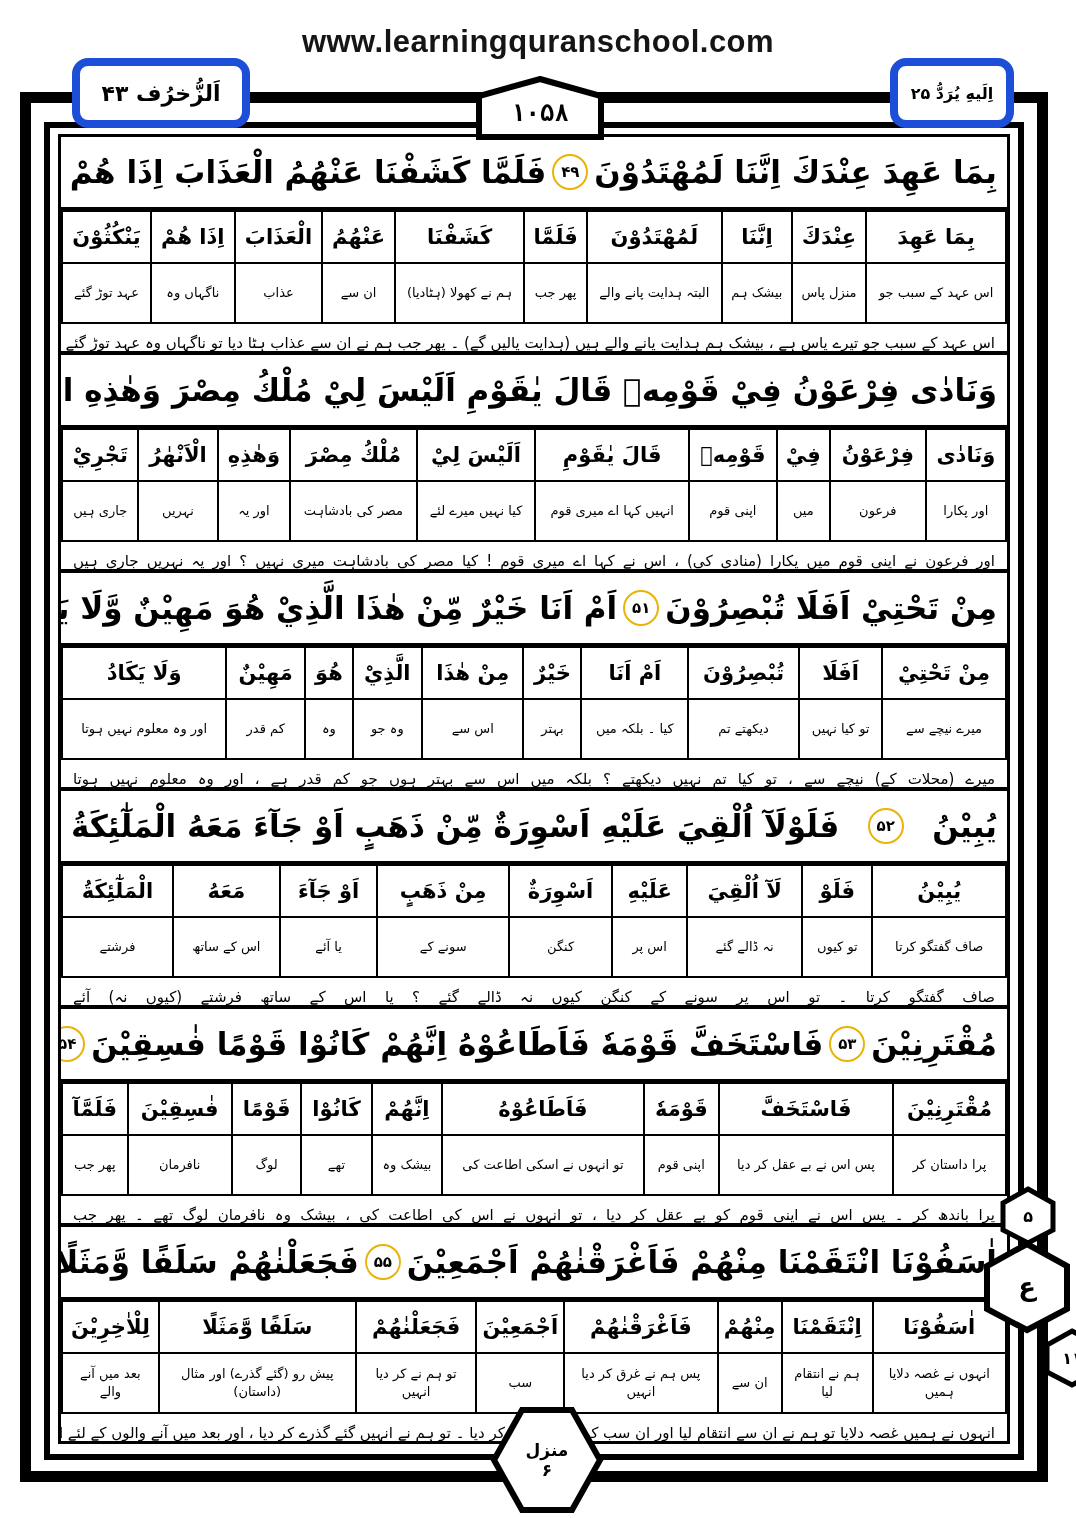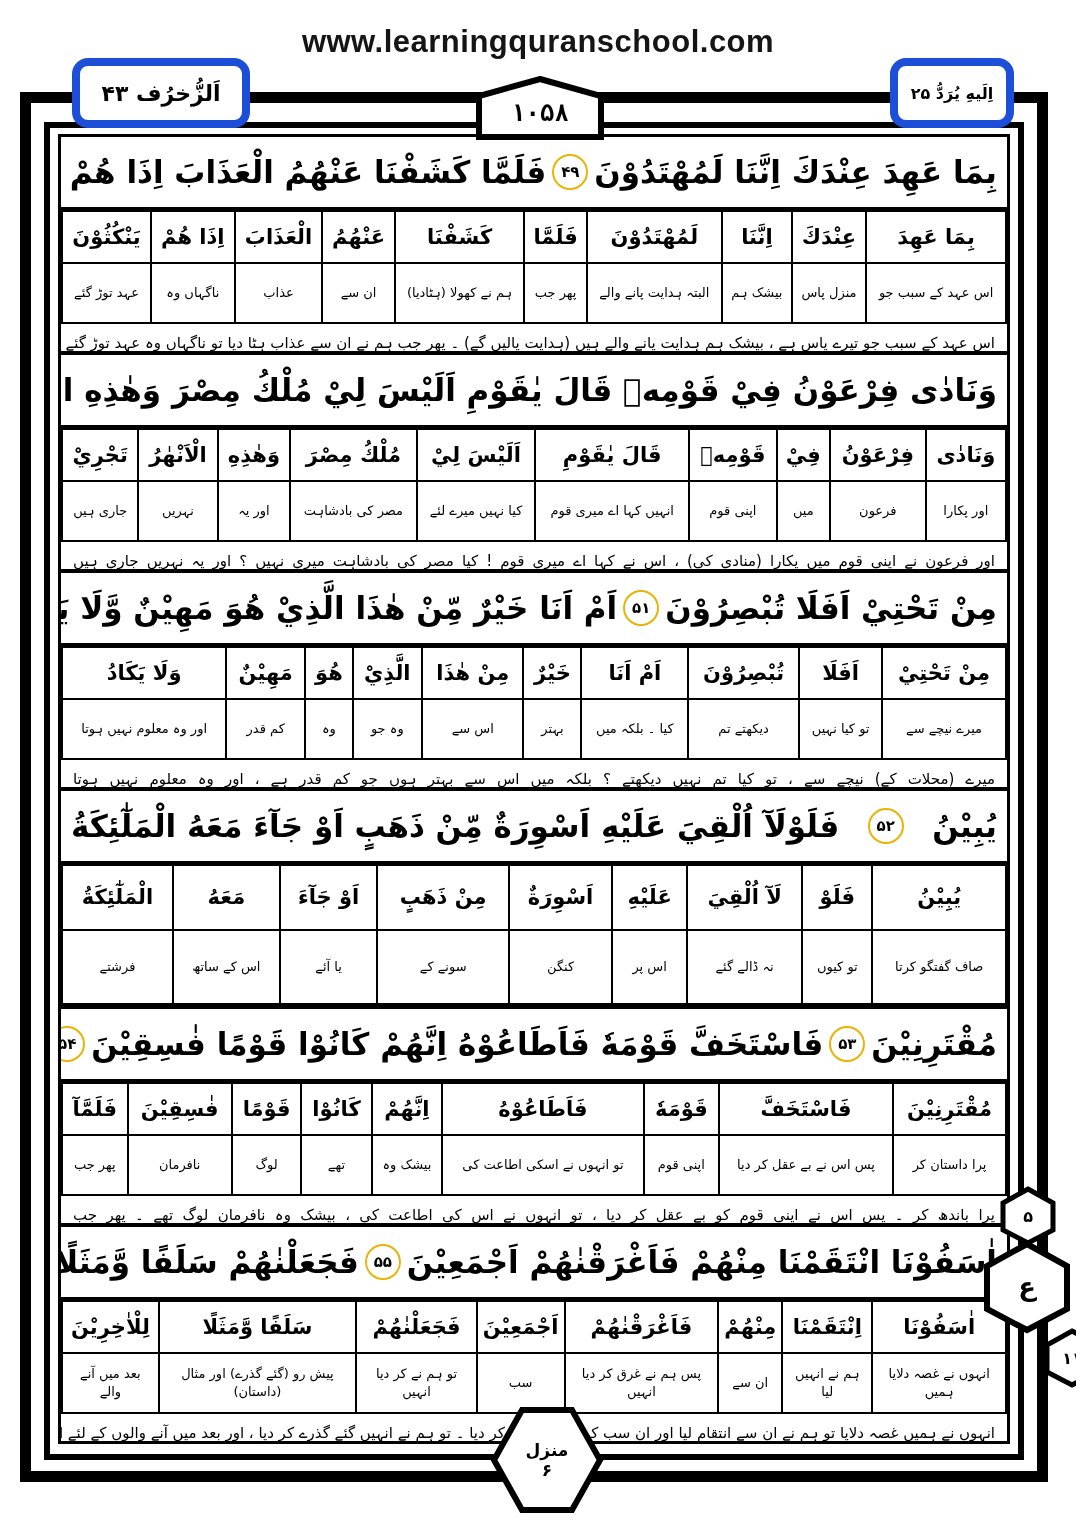--- a/index.html
+++ b/index.html
@@ -220,20 +220,21 @@
             <td>نہ ڈالے گئے</td>
             <td>اس پر</td>
             <td>کنگن</td>
             <td>سونے کے</td>
             <td>یا آئے</td>
             <td>اس کے ساتھ</td>
             <td>فرشتے</td>
           </tr>
       </tbody>
     </table>
+    <div class="translation">صاف گفتگو کرتا ۔ تو اس پر سونے کے کنگن کیوں نہ ڈالے گئے ؟ یا اس کے ساتھ فرشتے (کیوں نہ) آئے</div>
   </section>
 
   <section class="block">
     <div class="quran-line">
         <span class="qtext">مُقْتَرِنِيْنَ</span>
         <span class="ayah-circle">۵۳</span>
         <span class="qtext">فَاسْتَخَفَّ قَوْمَهٗ فَاَطَاعُوْهُ اِنَّهُمْ كَانُوْا قَوْمًا فٰسِقِيْنَ</span>
         <span class="ayah-circle">۵۴</span>
       </div>
     <table class="word-table">
@@ -278,21 +279,21 @@
             <td>اِنْتَقَمْنَا</td>
             <td>مِنْهُمْ</td>
             <td>فَاَغْرَقْنٰهُمْ</td>
             <td>اَجْمَعِيْنَ</td>
             <td>فَجَعَلْنٰهُمْ</td>
             <td>سَلَفًا وَّمَثَلًا</td>
             <td>لِلْاٰخِرِيْنَ</td>
           </tr>
         <tr class="urdu-row">
             <td>انہوں نے غصہ دلایا ہمیں</td>
-            <td>ہم نے انہیں لیا</td>
+            <td>ہم نے انتقام لیا</td>
             <td>ان سے</td>
             <td>پس ہم نے غرق کر دیا انہیں</td>
             <td>سب</td>
             <td>تو ہم نے کر دیا انہیں</td>
             <td>پیش رو (گئے گذرے) اور مثال (داستان)</td>
             <td>بعد میں آنے والے</td>
           </tr>
       </tbody>
     </table>
     <div class="translation">انہوں نے ہمیں غصہ دلایا تو ہم نے ان سے انتقام لیا اور ان سب کو ہم نے غرق کر دیا ۔ تو ہم نے انہیں گئے گذرے کر دیا ، اور بعد میں آنے والوں کے لئے ایک داستان ۔</div>

